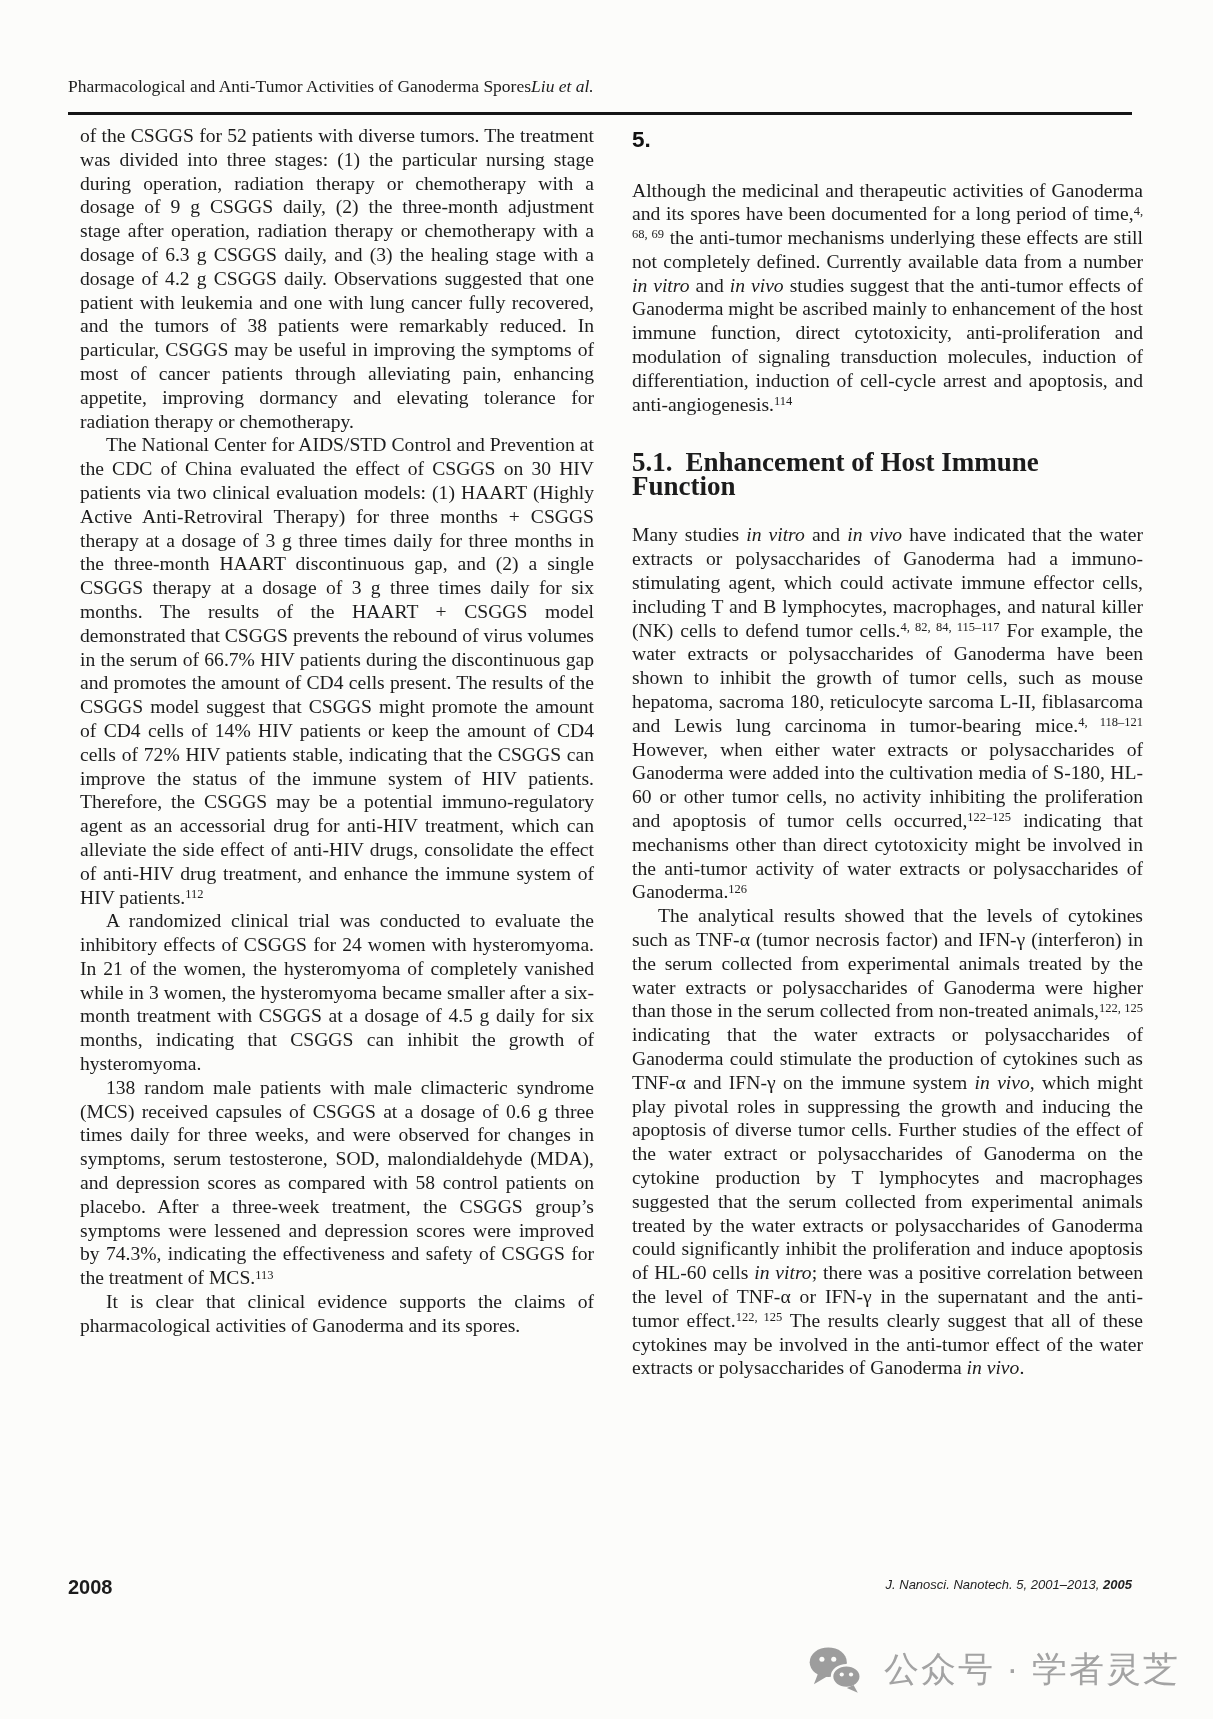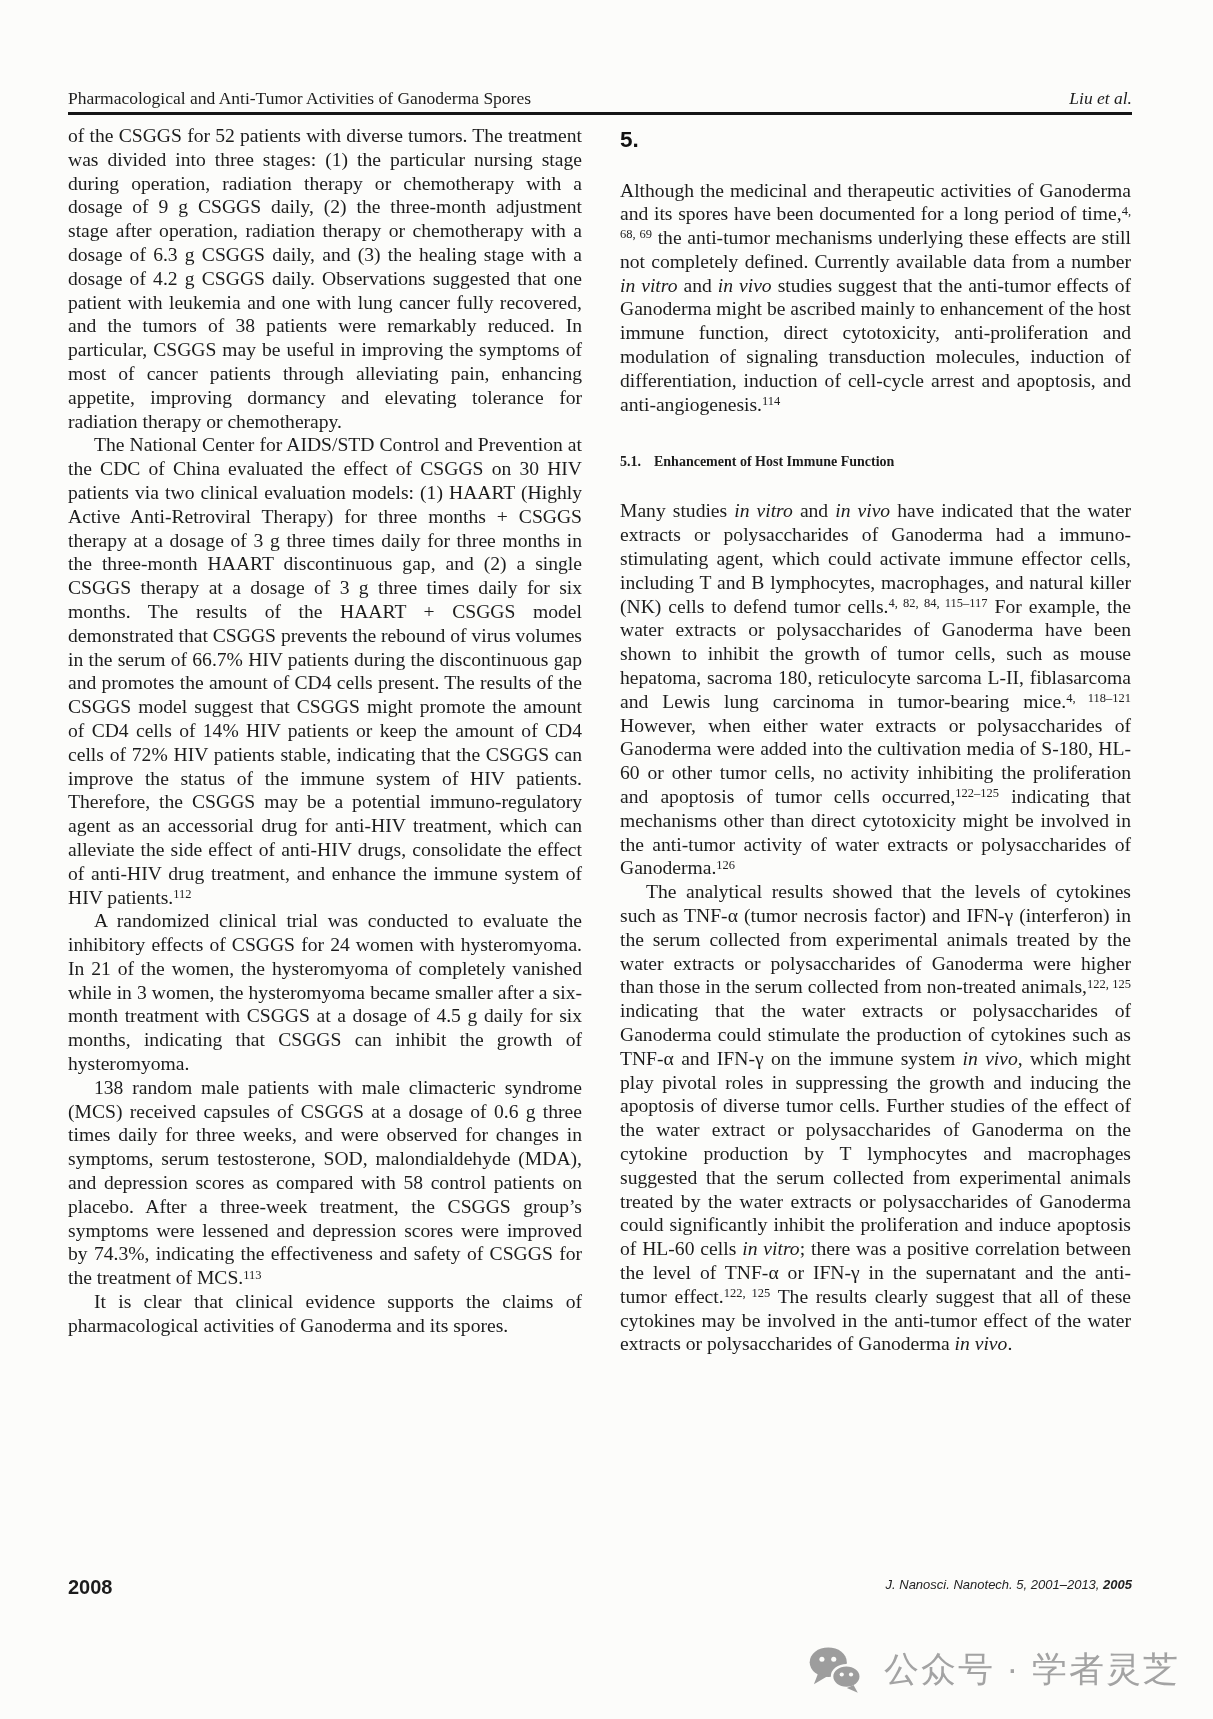--- a/index.html
+++ b/index.html
@@ -7,31 +7,31 @@
   .page {
     position:relative;
     width:1213px; height:1719px;
     background:#fcfcfa;
     color:#1c1c1c;
     font-family:"Liberation Serif", serif;
     overflow:hidden;
   }
   
   .running-header {
-    position:absolute; left:68px; top:88px; width:1064px;
-    display:flex; justify-content:space-between; align-items:baseline;
+    position:absolute; left:68px; top:76px; width:1064px;
+    display:flex; align-items:baseline;
     font-size:17.5px;
   }
   .running-header .rh-right { font-style:italic; }
   .header-rule {
     position:absolute; left:68px; top:112px; width:1064px; height:3px;
     background:#161616;
   }
   
-  .col { position:absolute; top:124px; text-align:justify; hyphens:none; }
+  .col { position:absolute; top:124px; text-align:justify; hyphens:none;margin-left:12px; }
   .col-left  { left:68px;  width:514px; }
   .col-right { left:620px; width:511px; }
   .body-p {
     font-size:19.6px; line-height:23.8px;
     text-align:justify;
   }
   .body-p.indent { text-indent:26px; }
   sup {
     font-size:12.5px; line-height:0;
     position:relative; top:-0.45em; vertical-align:baseline;
@@ -41,21 +41,21 @@
   .h2 {
     display:flex; gap:13px;
     font-family:"Liberation Sans", sans-serif;
     font-weight:bold; font-size:22.5px; line-height:29.5px;
     color:#111; text-align:left;
     margin:1px 0 24px 0;
   }
   .h2-num { flex:0 0 auto; }
   
   .h3 {
-    font-weight:bold; font-size:14px; line-height:24px;
+    font-weight:bold; font-size:27px; line-height:24px;
     text-align:left;
     margin:34px 0 25px 0;
   }
   .h3-num { margin-right:13px; }
   
   .footer-left {
     position:absolute; left:68px; top:1576px;
     font-family:"Liberation Sans", sans-serif;
     font-weight:bold; font-size:20px;
   }

